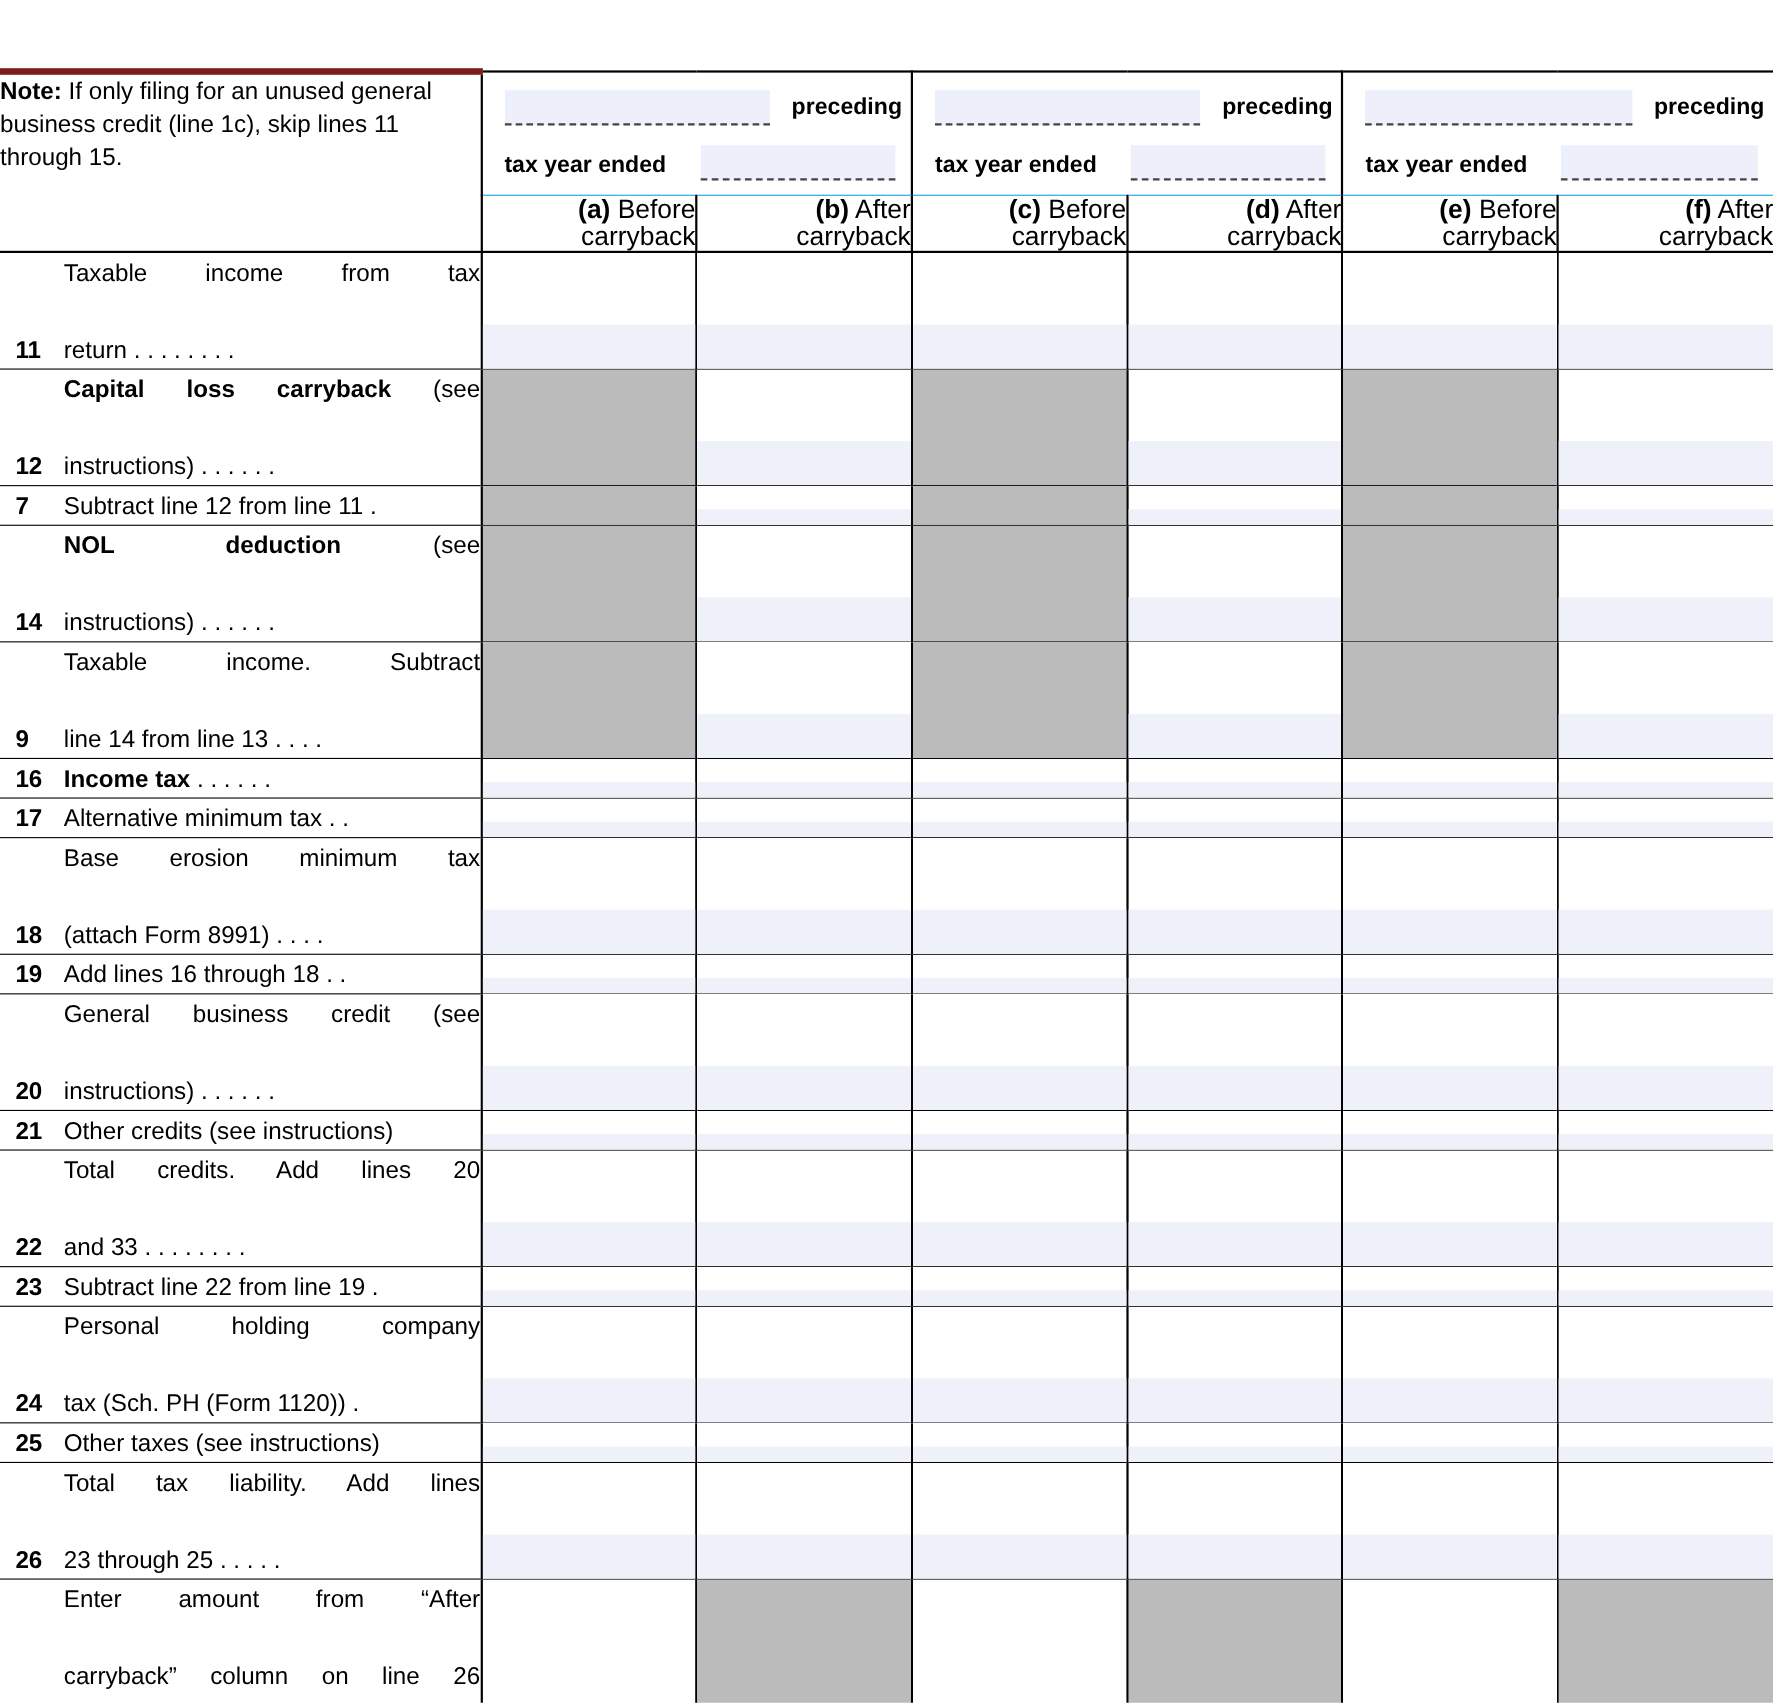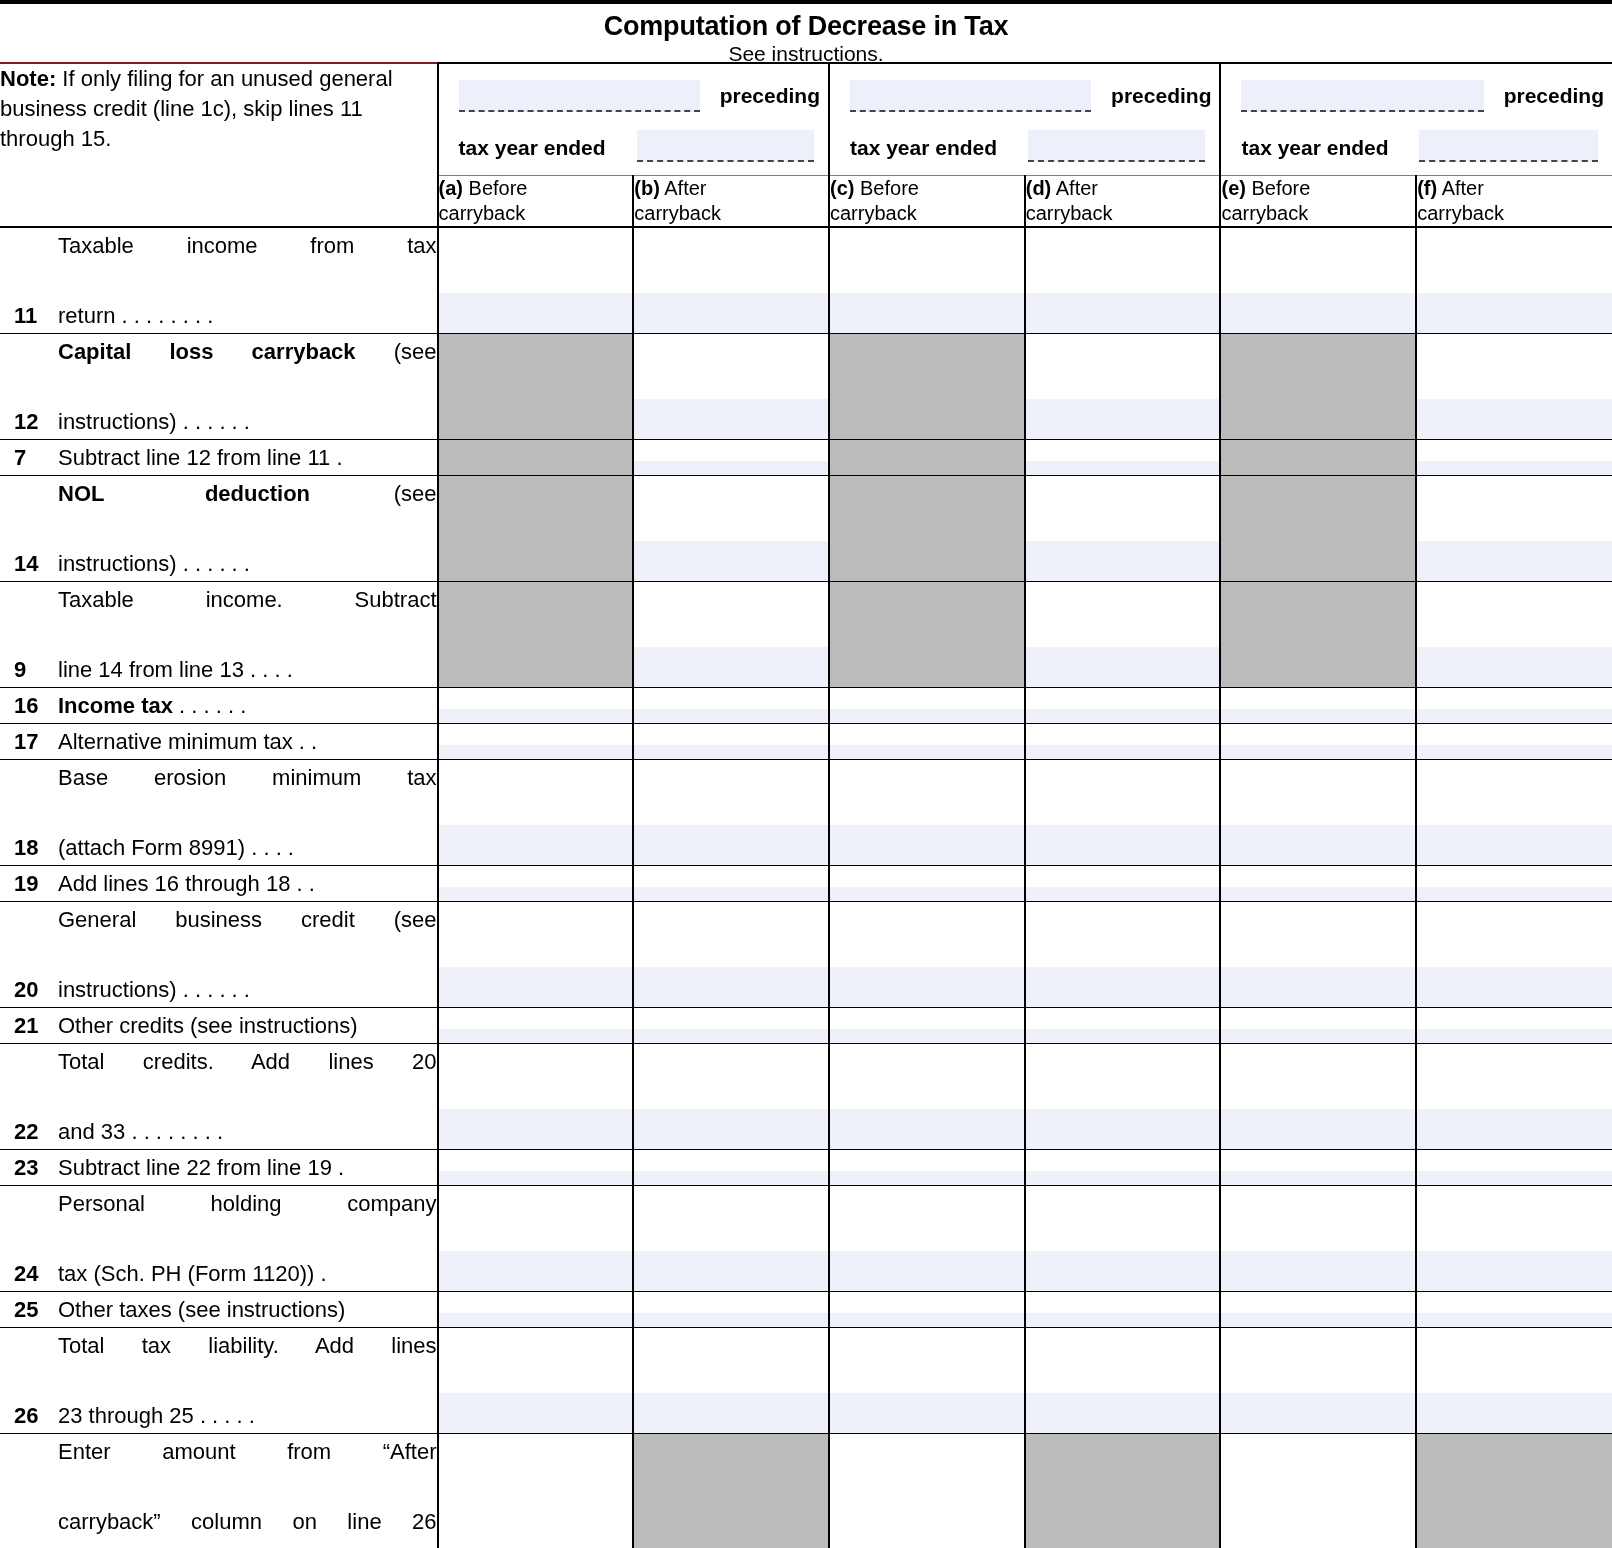--- a/index.html
+++ b/index.html
@@ -28,21 +28,21 @@
     table-layout:fixed;
   }
   .grid td{padding:0;vertical-align:top;box-sizing:border-box;}
 
   
   .cLbl{width:437px;}
   .cD{width:195.5px;}
 
   .notecell{
     border-right:2px solid #000;
-    border-top:2px solid #7f1d1d;
+    border-top:6px solid #7f1d1d;
     border-bottom:2px solid #000;
     padding:14px 10px 8px 8px;
     font-size:22px;line-height:30px;
   }
   .notecell b{font-weight:bold;}
 
   
   .yrhdr{
     border-top:2px solid #000;
     border-right:2px solid #000;
@@ -70,22 +70,22 @@
     position:absolute;left:20px;bottom:10px;
     font-size:21px;font-weight:bold;
   }
   .yr-r2 .yrblank{left:198px;right:14px;}
 
   
   .subhdr{
     border-right:2px solid #000;
     border-bottom:2px solid #000;
     height:48px;
-    text-align:left;
-    font-size:20px;line-height:25px;
+    text-align:right;
+    font-size:24px;line-height:25px;
     padding-top:8px;
   }
   .subhdr b{font-weight:bold;}
   .subhdr.last{border-right:none;}
   .yrhdr.last{border-right:none;}
 
   
   .lblcell{
     border-right:2px solid #000;
     border-bottom:1.5px solid #000;
@@ -130,24 +130,20 @@
   .graypanel .vline{
     position:absolute;left:55px;top:0;bottom:0;
     border-left:2px solid #000;
   }
 </style>
 </head>
 <body>
 
 <div class="form">
 
-  <div class="titleband">
-    <div class="title">Computation of Decrease in Tax</div>
-    <div class="subtitle">See instructions.</div>
-  </div>
 
   <table class="grid">
     <colgroup>
       <col class="cLbl">
         <col class="cD">
         <col class="cD">
         <col class="cD">
         <col class="cD">
         <col class="cD">
         <col class="cD">

